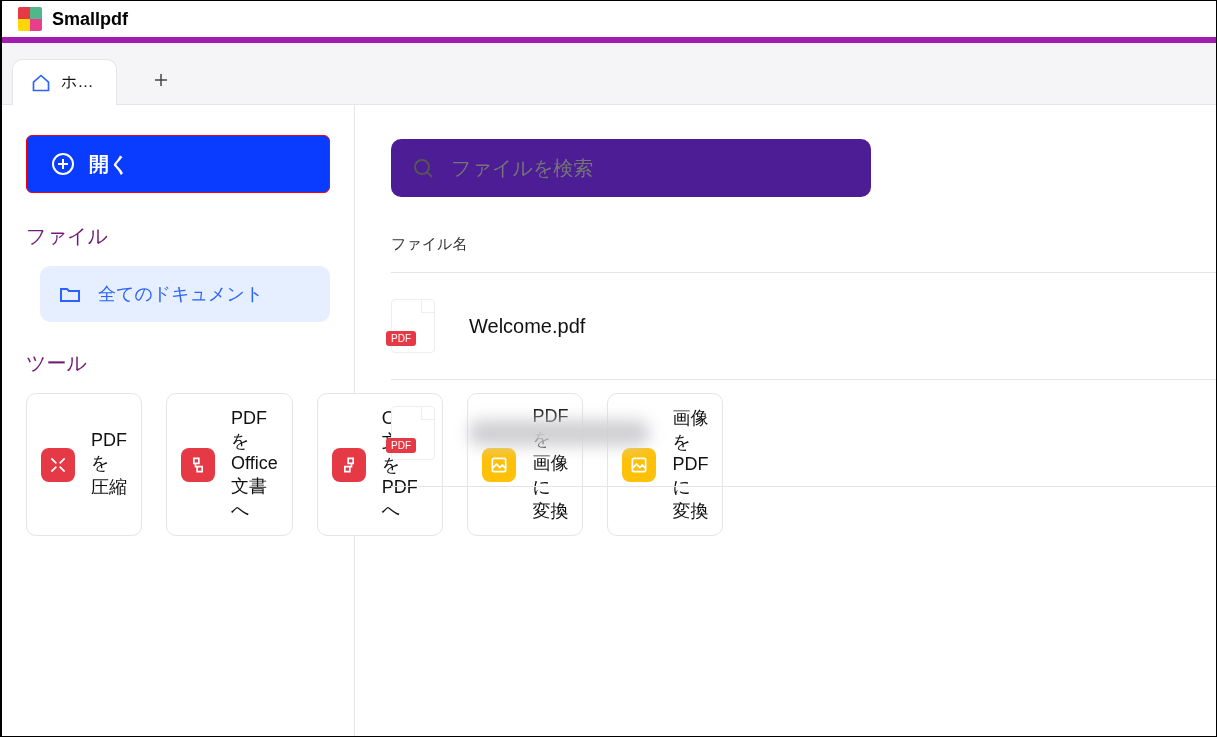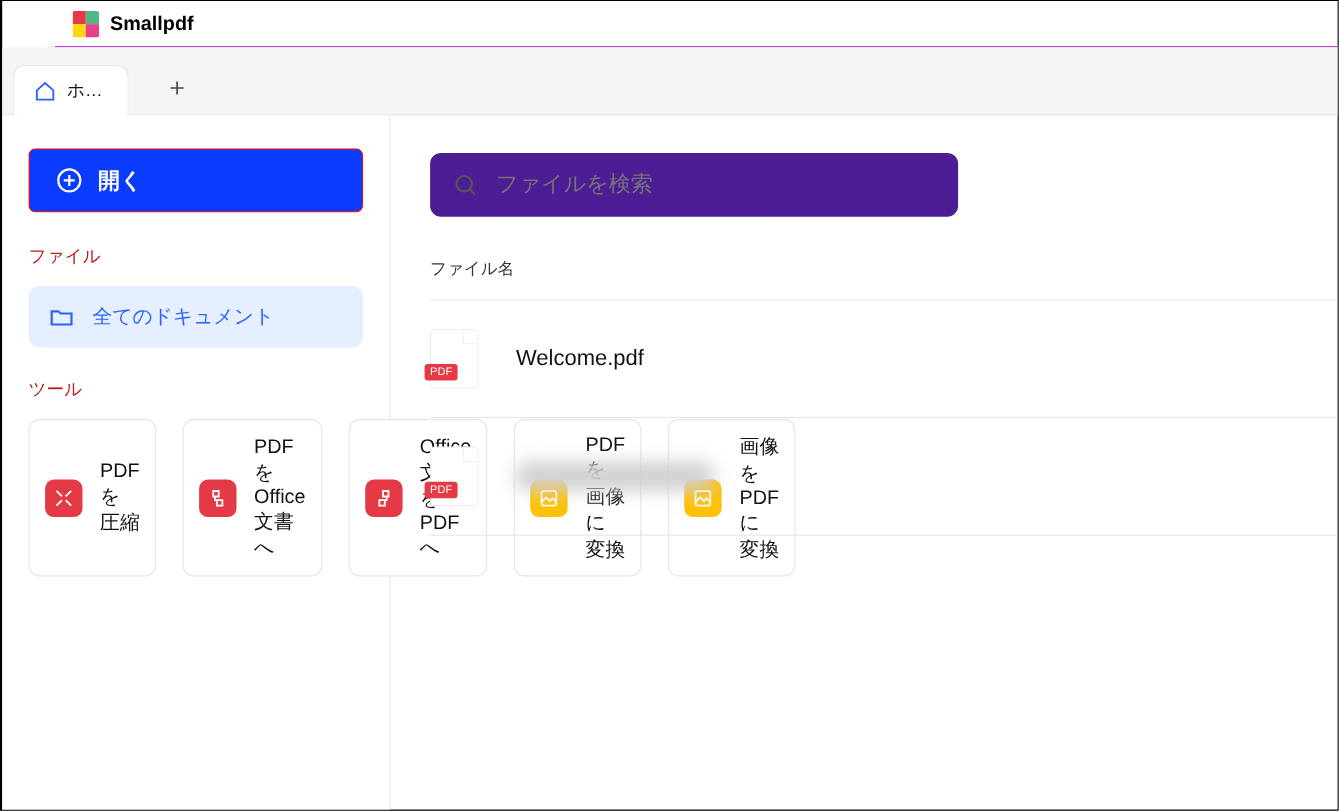--- a/index.html
+++ b/index.html
@@ -10,22 +10,21 @@
       height: 737px;
       overflow: hidden;
       border: 1px solid #000;
       border-left: 2px solid #000;
     }
     .titlebar {
       height: 42px;
       display: flex;
       align-items: center;
       padding: 0 16px;
-      border-bottom: 1px solid #a21caf;
-      margin-left: 48px;
+      border-bottom: 6px solid #a21caf;
     }
     .logo {
       width: 24px;
       height: 24px;
       display: grid;
       grid-template-columns: 1fr 1fr;
       grid-template-rows: 1fr 1fr;
       margin-right: 10px;
       border-radius: 2px;
       overflow: hidden;
@@ -91,35 +90,36 @@
       display: flex;
       align-items: center;
       gap: 14px;
       padding: 0 24px;
       font-size: 20px;
       font-weight: 700;
       margin-bottom: 30px;
     }
     .open-btn svg { width: 24px; height: 24px; }
     .section-label {
-      color: #b91c1c;
-      font-size: 16px;
+      color: #701a75;
+      font-size: 20px;
       margin-bottom: 16px;
     }
     .nav-item {
       display: flex;
       align-items: center;
       gap: 16px;
       padding: 16px 18px;
       border-radius: 10px;
       font-size: 18px;
     }
     .nav-item.active {
       background: #e6efff;
       color: #2a62ff;
+      margin-left: 14px;
     }
     .nav-item.active svg { stroke: #2a62ff; }
     .tool-list { display: flex; flex-direction: row; gap: 24px; }
     .tool-item {
       display: flex;
       align-items: center;
       gap: 16px;
       padding: 12px 14px;
       border: 1px solid #e5e5e5;
       border-radius: 10px;

